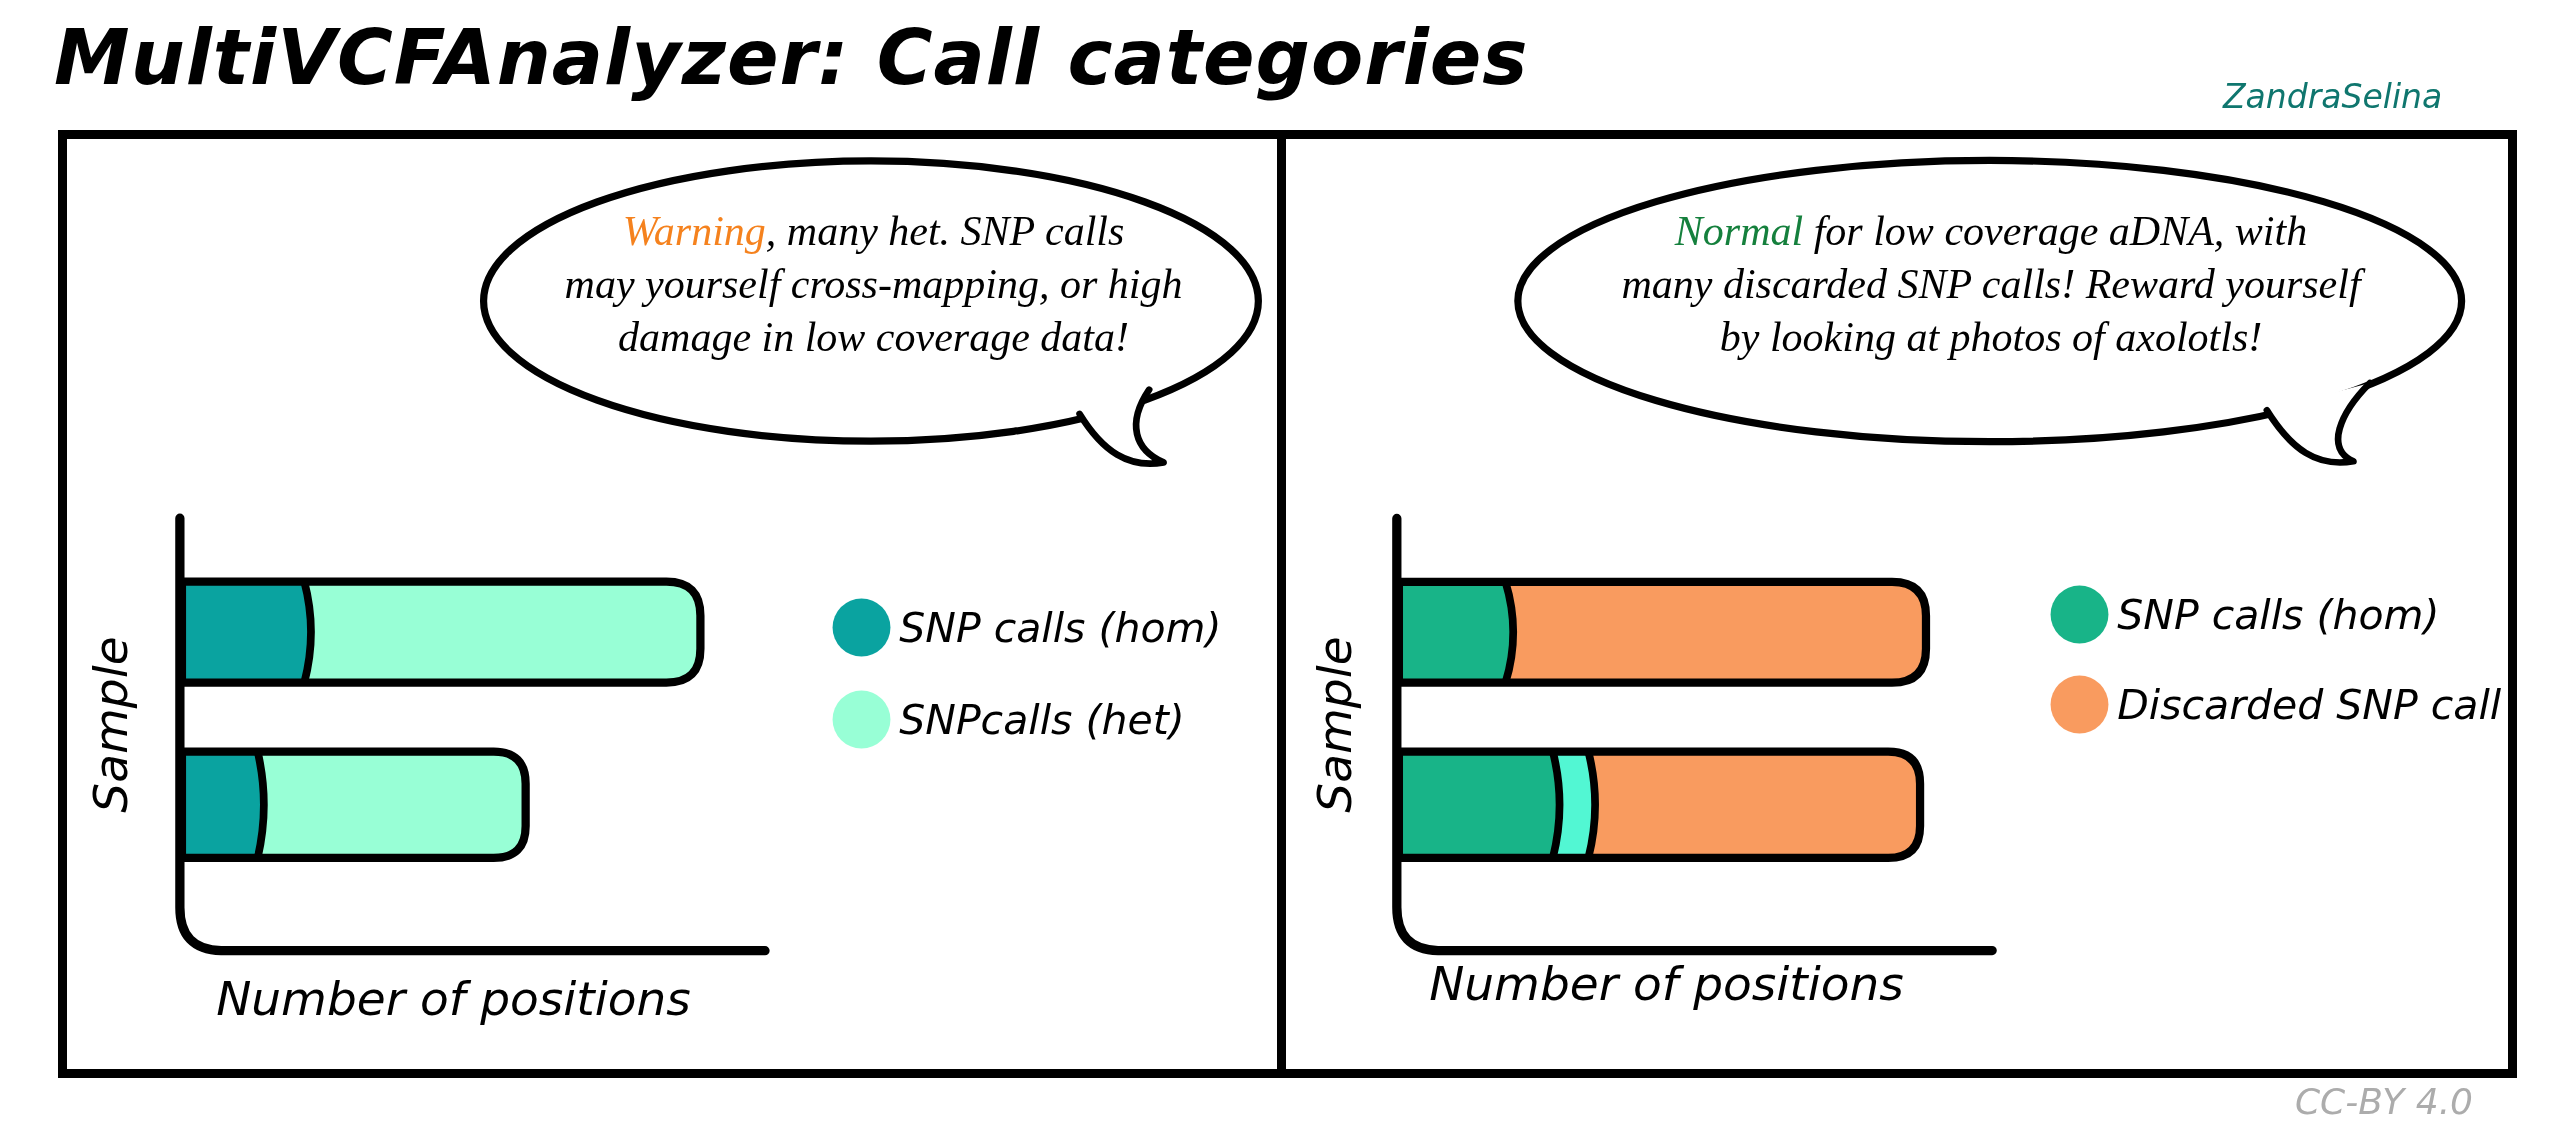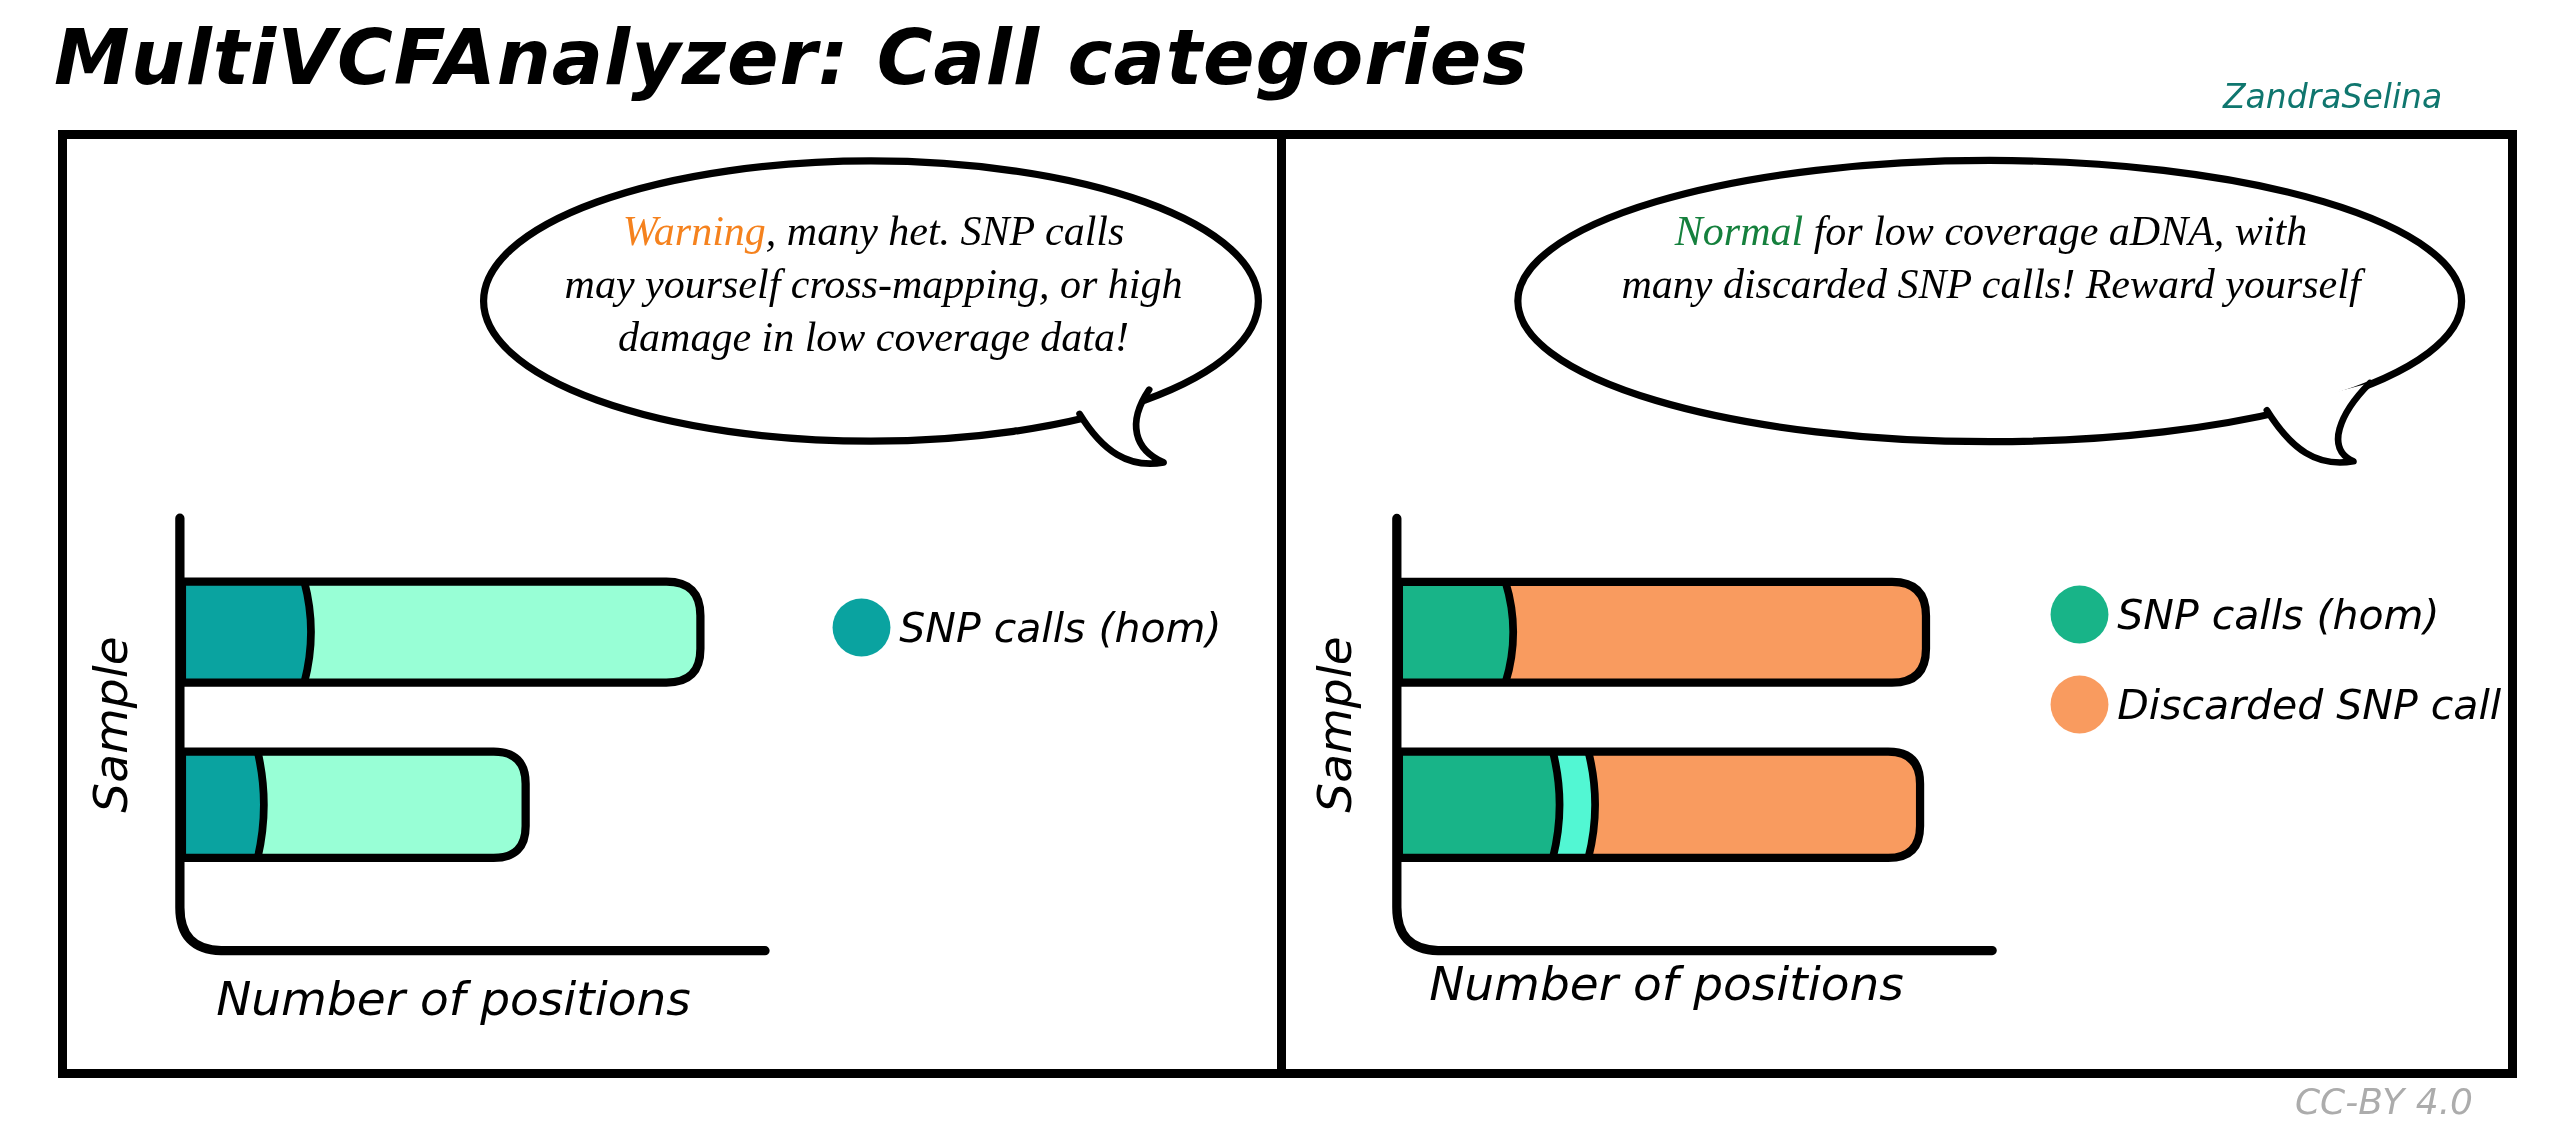--- a/index.html
+++ b/index.html
@@ -97,29 +97,36 @@
 <div class="abs ylabel" style="left:-49px; top:696px;">Sample</div>
 <div class="abs xlabel" style="left:196px; top:971px;">Number of positions</div>
 
 <div class="abs legend lg-left" style="left:831px; top:597px;">
   <div class="legend-row">
     <svg class="legend-swatch" width="61" height="61" viewBox="0 0 118 118">
       <circle cx="59" cy="59" r="56" fill="#0AA3A0"></circle>
     </svg>
     <span class="legend-label">SNP calls (hom)</span>
   </div>
+  <div class="legend-row">
+    <svg class="legend-swatch" width="61" height="61" viewBox="0 0 118 118">
+      <circle cx="59" cy="59" r="56" fill="#98FFD6"></circle>
+    </svg>
+    <span class="legend-label">SNPcalls (het)</span>
+  </div>
 </div>
 
 <svg class="abs bubble-svg" style="left:1494px; top:145px;" width="1010" height="340" viewBox="0 0 1960 660">
   <ellipse cx="962" cy="303" rx="916" ry="273" fill="#ffffff" stroke="#000" stroke-width="14"></ellipse>
   <path d="M 1500 515 C 1548 592, 1598 626, 1668 614 C 1612 590, 1642 520, 1700 462" fill="#ffffff" stroke="#000" stroke-width="13" stroke-linecap="round" stroke-linejoin="round"></path>
 </svg>
 <div class="abs bubble-text" style="left:1579px; top:205px; width:824px;">
   <div class="line"><span style="color: #15803d;">Normal</span><span> for low coverage aDNA, with</span></div>
   <div class="line">many discarded SNP calls! Reward yourself</div>
+  <div class="line">by looking at photos of axolotls!</div>
 </div>
 
 <svg class="abs chart-svg" style="left:1334px; top:495px;" width="721" height="531" viewBox="0 0 1400 1030">
   <path d="M 122 45 V 800 Q 122 882 202 884 L 1278 884" fill="none" stroke="#000" stroke-width="18" stroke-linecap="round"></path>
   <g>
       <path d="M 126 168 H 1083.5 Q 1149.5 168 1149.5 234 V 298 Q 1149.5 364 1083.5 364 H 126 Z" fill="#F99B5F" stroke="none" stroke-width="0" stroke-linejoin="round"></path>
       <path d="M 126 168 H 333 Q 363 266 333 364 H 126 Z" fill="#18B488" stroke="none" stroke-width="0" stroke-linejoin="round"></path>
       <path d="M 333 168 Q 363 266 333 364" fill="none" stroke="#000" stroke-width="15" stroke-linejoin="round"></path>
       <path d="M 126 168 H 1083.5 Q 1149.5 168 1149.5 234 V 298 Q 1149.5 364 1083.5 364 H 126 Z" fill="none" stroke="#000" stroke-width="16" stroke-linejoin="round"></path>
     </g>

